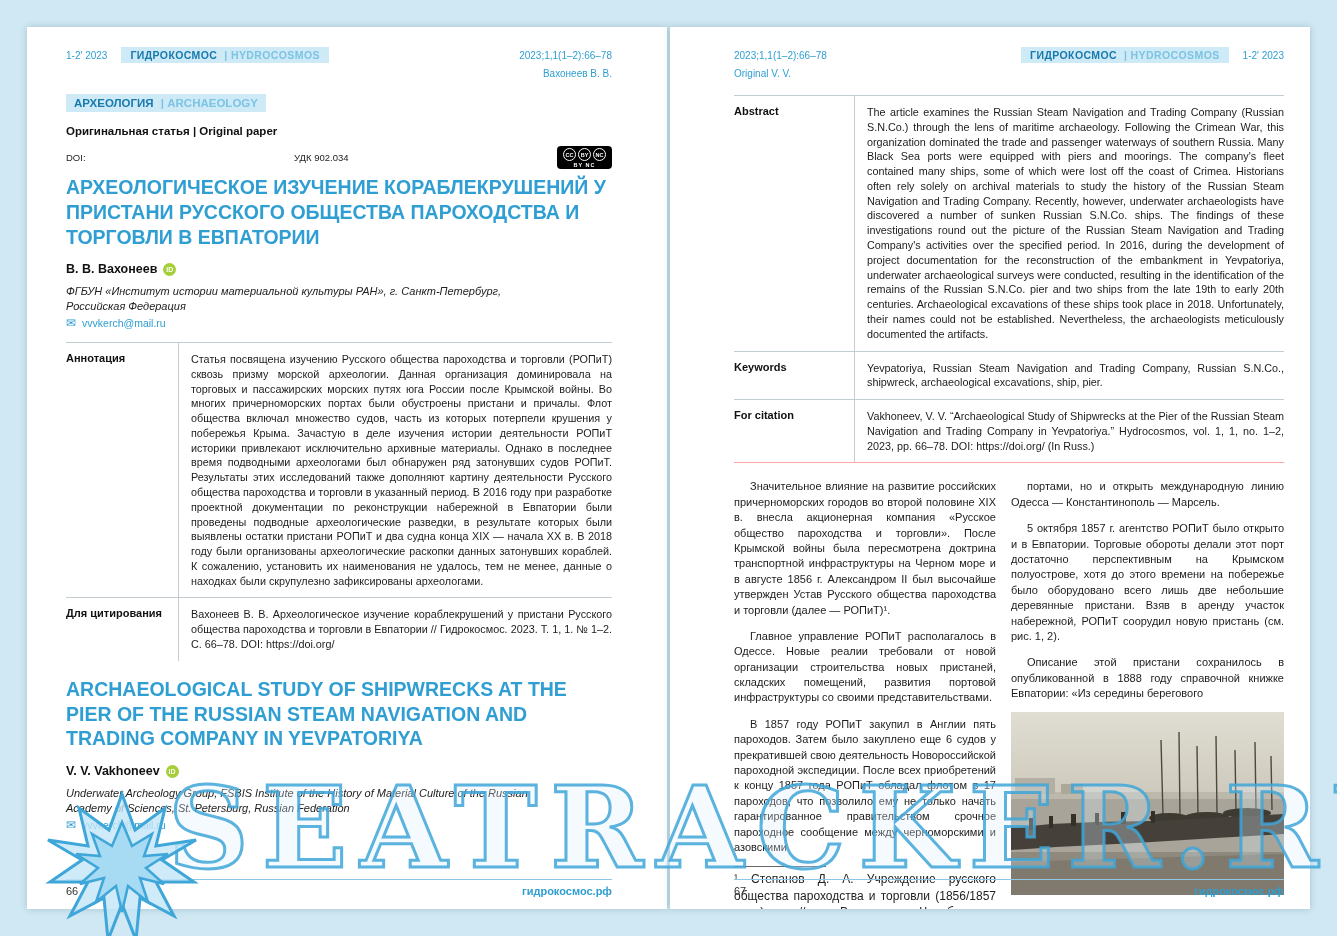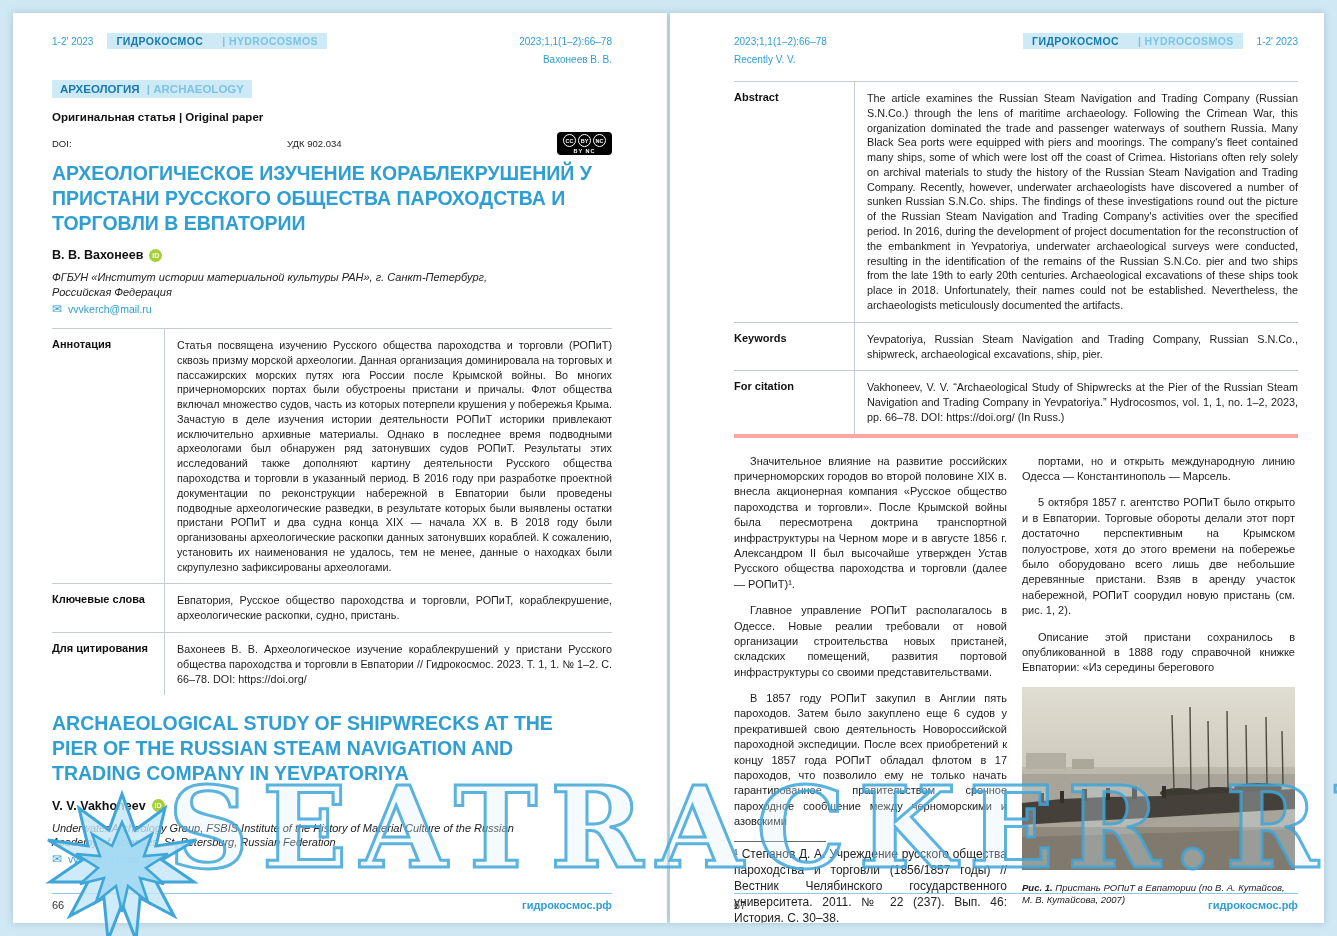--- a/index.html
+++ b/index.html
@@ -3,38 +3,38 @@
 <meta charset="utf-8">
 <style>
   html,body{margin:0;padding:0;}
   body{
     width:1337px;height:936px;overflow:hidden;
     background:#cfe8f4;
     font-family:"Liberation Sans", sans-serif;
     color:#1c1c1c;
     position:relative;
   }
-  .spread{display:flex;gap:3px;padding:13px;box-sizing:border-box;height:936px;}
+  .spread{display:flex;gap:3px;padding:27px;box-sizing:border-box;height:936px;}
   .page{
     background:#ffffff;width:654px;box-sizing:border-box;position:relative;
     box-shadow:0 0 7px rgba(40,80,100,.25);
     overflow:hidden;
   }
   .page-inner{
     box-sizing:border-box;height:100%;
     display:flex;flex-direction:column;
   }
   .left-inner{padding:20px 55px 12px 39px;}
   .right-inner{padding:20px 26px 12px 64px;}
 
   
   .hdr{display:flex;align-items:center;font-size:10px;color:#2f9ed2;}
   .chip{background:#cdeaf6;padding:2px 9px;white-space:nowrap;font-size:10.5px;}
   .j-ru{color:#1879ad;font-weight:bold;letter-spacing:.4px;}
-  .j-en{color:#7cc3e4;font-weight:bold;margin-left:16px;letter-spacing:.4px;text-align:right;}
+  .j-en{color:#7cc3e4;font-weight:bold;margin-left:4px;letter-spacing:.4px;text-align:right;}
   .hdr .push{margin-left:auto;}
   .hdr .gap-l{margin-left:14px;}
   .running{font-size:10px;color:#2f9ed2;margin-top:5px;}
   .running.right{text-align:right;}
 
   
   .section-chip{display:inline-block;background:#cdeaf6;padding:3px 8px;margin-top:15px;font-size:11.5px;align-self:flex-start;}
   .sec-ru{color:#1879ad;font-weight:bold;}
   .sec-en{color:#7cc3e4;font-weight:bold;margin-left:4px;margin-top:12px;}
   .article-type{margin-top:13px;font-size:11.5px;font-weight:bold;color:#111;}
@@ -51,21 +51,21 @@
   .orcid{width:13px;height:13px;border-radius:50%;background:#a6ce39;color:#fff;font-size:7px;font-weight:bold;
     display:flex;align-items:center;justify-content:center;flex:none;}
   .affiliation{margin-top:8px;font-size:11px;font-style:italic;line-height:1.35;color:#222;max-width:470px;}
   .email-row{margin-top:3px;display:flex;align-items:center;gap:6px;font-size:10.5px;}
   .mail-icon{color:#2f9ed2;font-size:12px;line-height:1;}
   .email-link{color:#2f9ed2;text-decoration:none;}
 
   
   .meta{margin-top:13px;}
   .meta-row{display:flex;border-top:1px solid #c2ccd1;justify-content:space-between;}
-  .meta-block-end{border-bottom:4px solid #fca5a5;}
+  .meta-block-end{border-bottom:1px solid #fca5a5;}
   .meta-label{flex:none;font-weight:bold;font-size:11px;padding:9px 8px 9px 0;color:#111;}
   .w-left .meta-label{width:104px;}
   .w-right .meta-label{width:112px;}
   .meta-text{flex:1;font-size:10.8px;line-height:1.37;text-align:justify;color:#1c1c1c;
     border-left:1px solid #c2ccd1;padding:9px 0 9px 12px;}
 
   .title-en{margin-top:16px;}
   .footer{margin-top:auto;border-top:1px solid #8fc8e6;padding-top:5px;display:flex;align-items:baseline;font-size:11px;color:#333;}
   .footer .site{margin-left:auto;color:#2f9ed2;font-weight:bold;}
 
@@ -142,24 +142,20 @@
         <span class="mail-icon">✉</span>
         <a class="email-link">vvvkerch@mail.ru</a>
       </div>
 
       <div class="meta w-left">
         <div class="meta-row">
           <div class="meta-label">Аннотация</div>
           <div class="meta-text">Статья посвящена изучению Русского общества пароходства и торговли (РОПиТ) сквозь призму морской археологии. Данная организация доминировала на торговых и пассажирских морских путях юга России после Крымской войны. Во многих причерноморских портах были обустроены пристани и причалы. Флот общества включал множество судов, часть из которых потерпели крушения у побережья Крыма. Зачастую в деле изучения истории деятельности РОПиТ историки привлекают исключительно архивные материалы. Однако в последнее время подводными археологами был обнаружен ряд затонувших судов РОПиТ. Результаты этих исследований также дополняют картину деятельности Русского общества пароходства и торговли в указанный период. В 2016 году при разработке проектной документации по реконструкции набережной в Евпатории были проведены подводные археологические разведки, в результате которых были выявлены остатки пристани РОПиТ и два судна конца XIX — начала XX в. В 2018 году были организованы археологические раскопки данных затонувших кораблей. К сожалению, установить их наименования не удалось, тем не менее, данные о находках были скрупулезно зафиксированы археологами.</div>
         </div>
         <div class="meta-row">
-          <div class="meta-label">Ключевые слова</div>
-          <div class="meta-text">Евпатория, Русское общество пароходства и торговли, РОПиТ, кораблекрушение, археологические раскопки, судно, пристань.</div>
-        </div>
-        <div class="meta-row">
           <div class="meta-label">Для цитирования</div>
           <div class="meta-text">Вахонеев В. В. Археологическое изучение кораблекрушений у пристани Русского общества пароходства и торговли в Евпатории // Гидрокосмос. 2023. Т. 1, 1. № 1–2. С. 66–78. DOI: https://doi.org/</div>
         </div>
       </div>
 
       <div class="title title-en">ARCHAEOLOGICAL STUDY OF SHIPWRECKS AT THE PIER OF THE RUSSIAN STEAM NAVIGATION AND TRADING COMPANY IN YEVPATORIYA</div>
 
       <div class="author-row">
         <span>V. V. Vakhoneev</span>
         <span class="orcid">iD</span>
@@ -184,21 +180,21 @@
     <div class="page-inner right-inner">
 
       <div class="hdr">
         <span>2023;1,1(1–2):66–78</span>
         <span class="chip push">
           <span class="j-ru">ГИДРОКОСМОС</span>
           <span class="j-en">| HYDROCOSMOS</span>
         </span>
         <span class="gap-l">1-2' 2023</span>
       </div>
-      <div class="running">Recently V. V.</div>
+      <div class="running">Original V. V.</div>
 
       <div class="meta w-right" style="margin-top:16px;">
         <div class="meta-row">
           <div class="meta-label">Abstract</div>
           <div class="meta-text">The article examines the Russian Steam Navigation and Trading Company (Russian S.N.Co.) through the lens of maritime archaeology. Following the Crimean War, this organization dominated the trade and passenger waterways of southern Russia. Many Black Sea ports were equipped with piers and moorings. The company's fleet contained many ships, some of which were lost off the coast of Crimea. Historians often rely solely on archival materials to study the history of the Russian Steam Navigation and Trading Company. Recently, however, underwater archaeologists have discovered a number of sunken Russian S.N.Co. ships. The findings of these investigations round out the picture of the Russian Steam Navigation and Trading Company's activities over the specified period. In 2016, during the development of project documentation for the reconstruction of the embankment in Yevpatoriya, underwater archaeological surveys were conducted, resulting in the identification of the remains of the Russian S.N.Co. pier and two ships from the late 19th to early 20th centuries. Archaeological excavations of these ships took place in 2018. Unfortunately, their names could not be established. Nevertheless, the archaeologists meticulously documented the artifacts.</div>
         </div>
         <div class="meta-row">
           <div class="meta-label">Keywords</div>
           <div class="meta-text">Yevpatoriya, Russian Steam Navigation and Trading Company, Russian S.N.Co., shipwreck, archaeological excavations, ship, pier.</div>
         </div>

